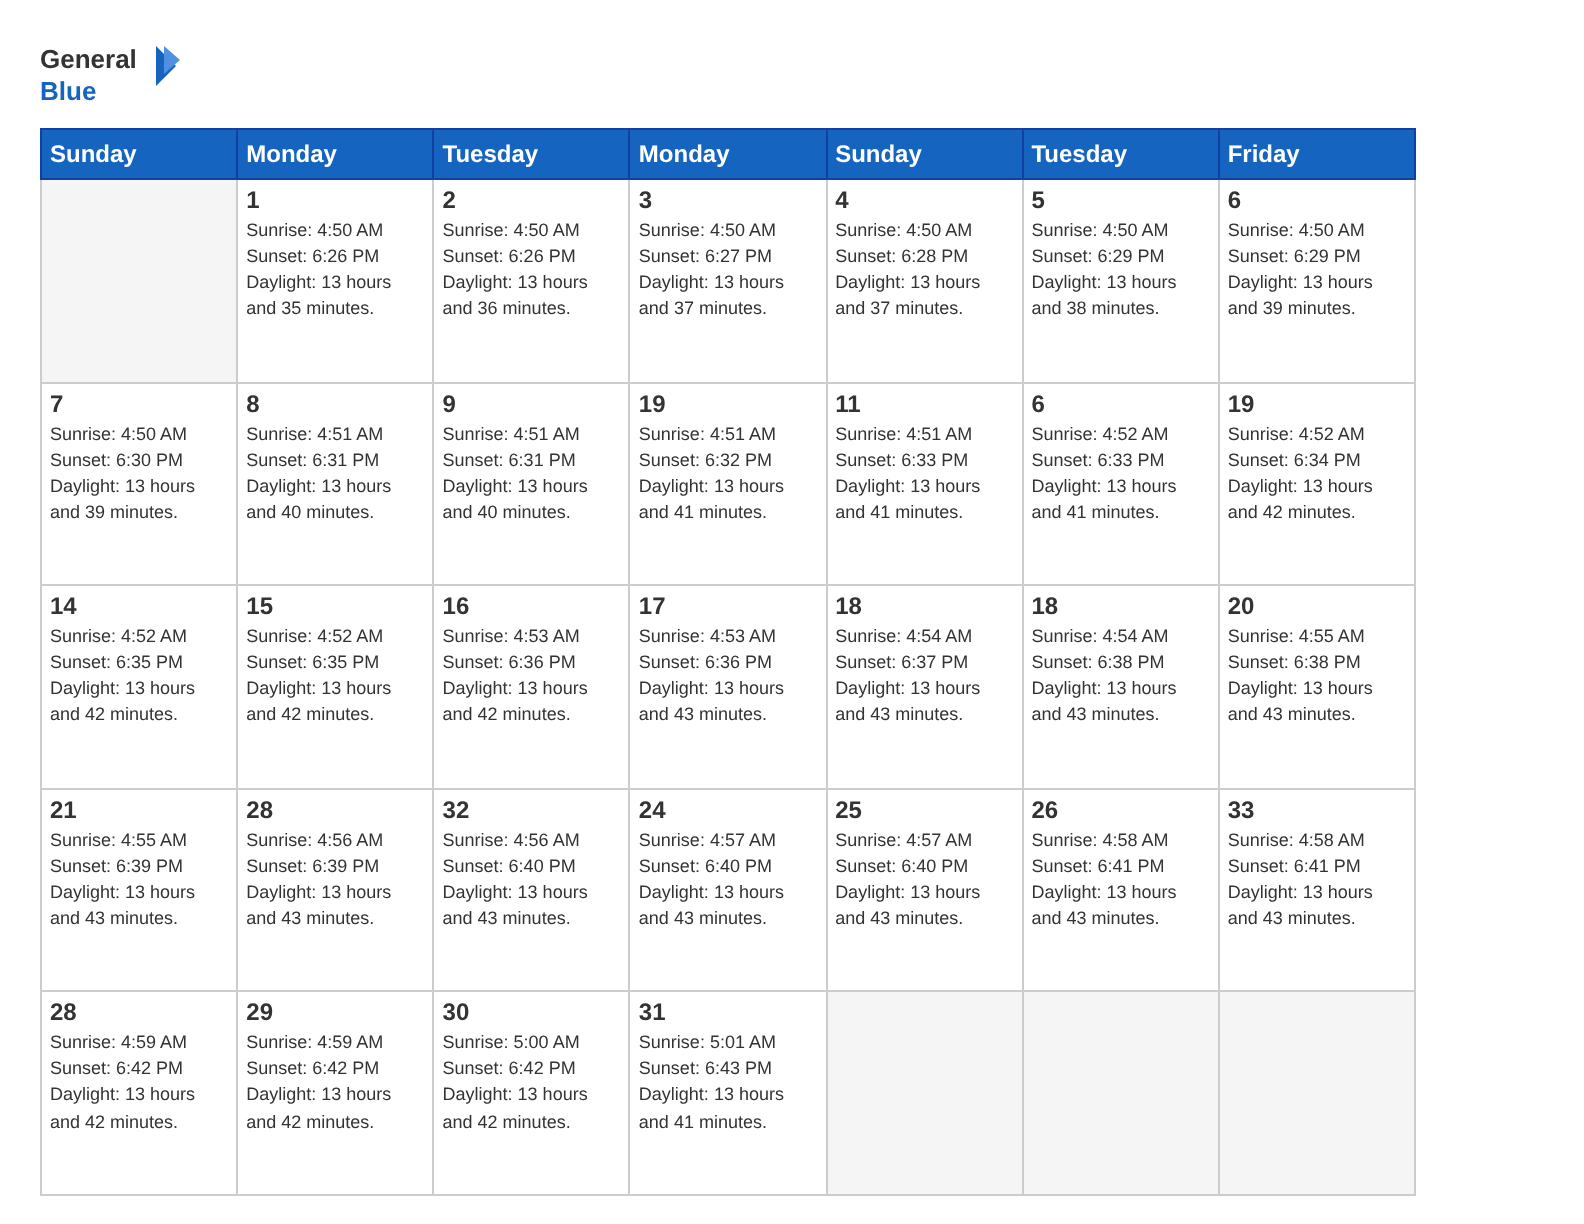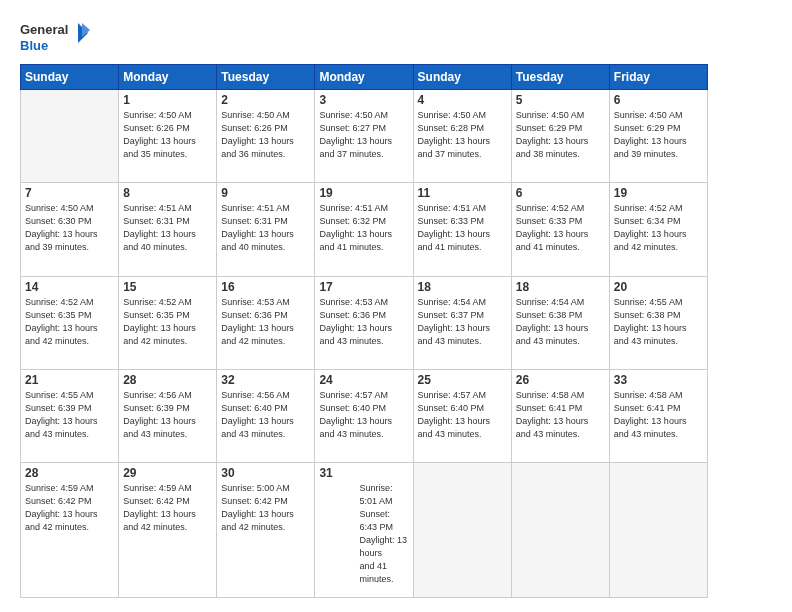--- a/index.html
+++ b/index.html
@@ -329,21 +329,21 @@
           </td>
           <td>
             <span class="day-num">30</span>
             <div class="cell-text" style="white-space: pre-line;">Sunrise: 5:00 AM
 Sunset: 6:42 PM
 Daylight: 13 hours
 and 42 minutes.</div>
           </td>
           <td>
             <span class="day-num">31</span>
-            <div class="cell-text" style="white-space: pre-line; margin-left: 40px;">Sunrise: 5:01 AM
+            <div class="cell-text" style="white-space: pre-line;">Sunrise: 5:01 AM
 Sunset: 6:43 PM
 Daylight: 13 hours
 and 41 minutes.</div>
           </td>
           <td class="empty"></td>
           <td class="empty"></td>
           <td class="empty"></td>
         </tr>
       </tbody>
   </table>

